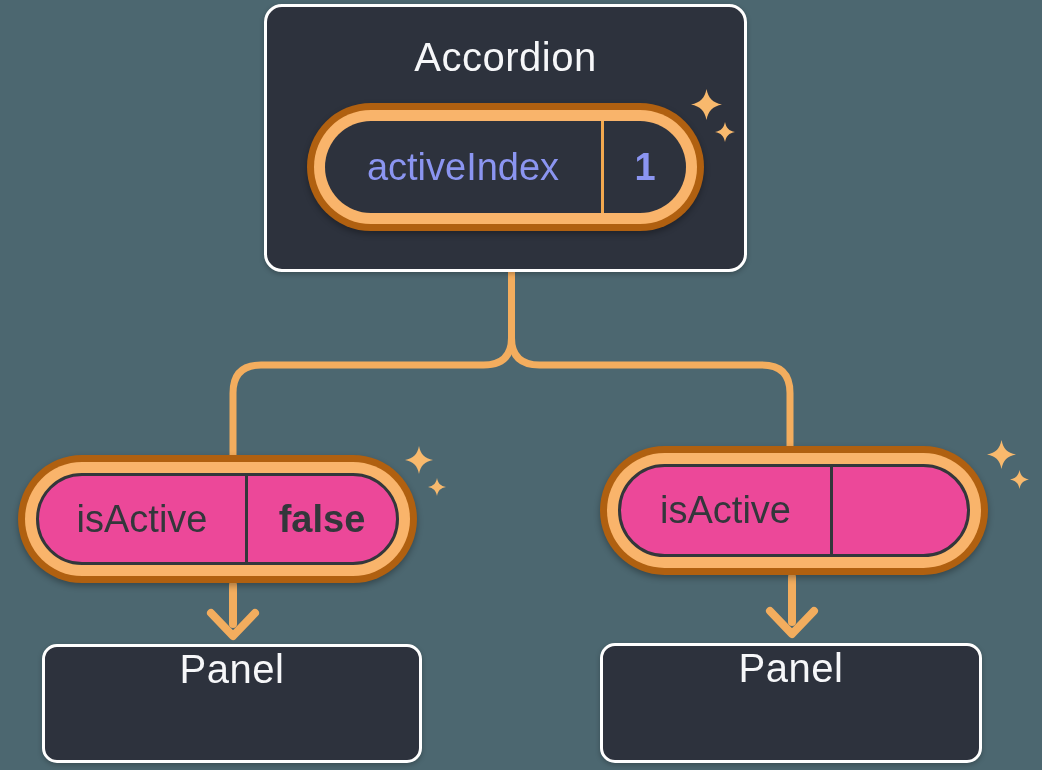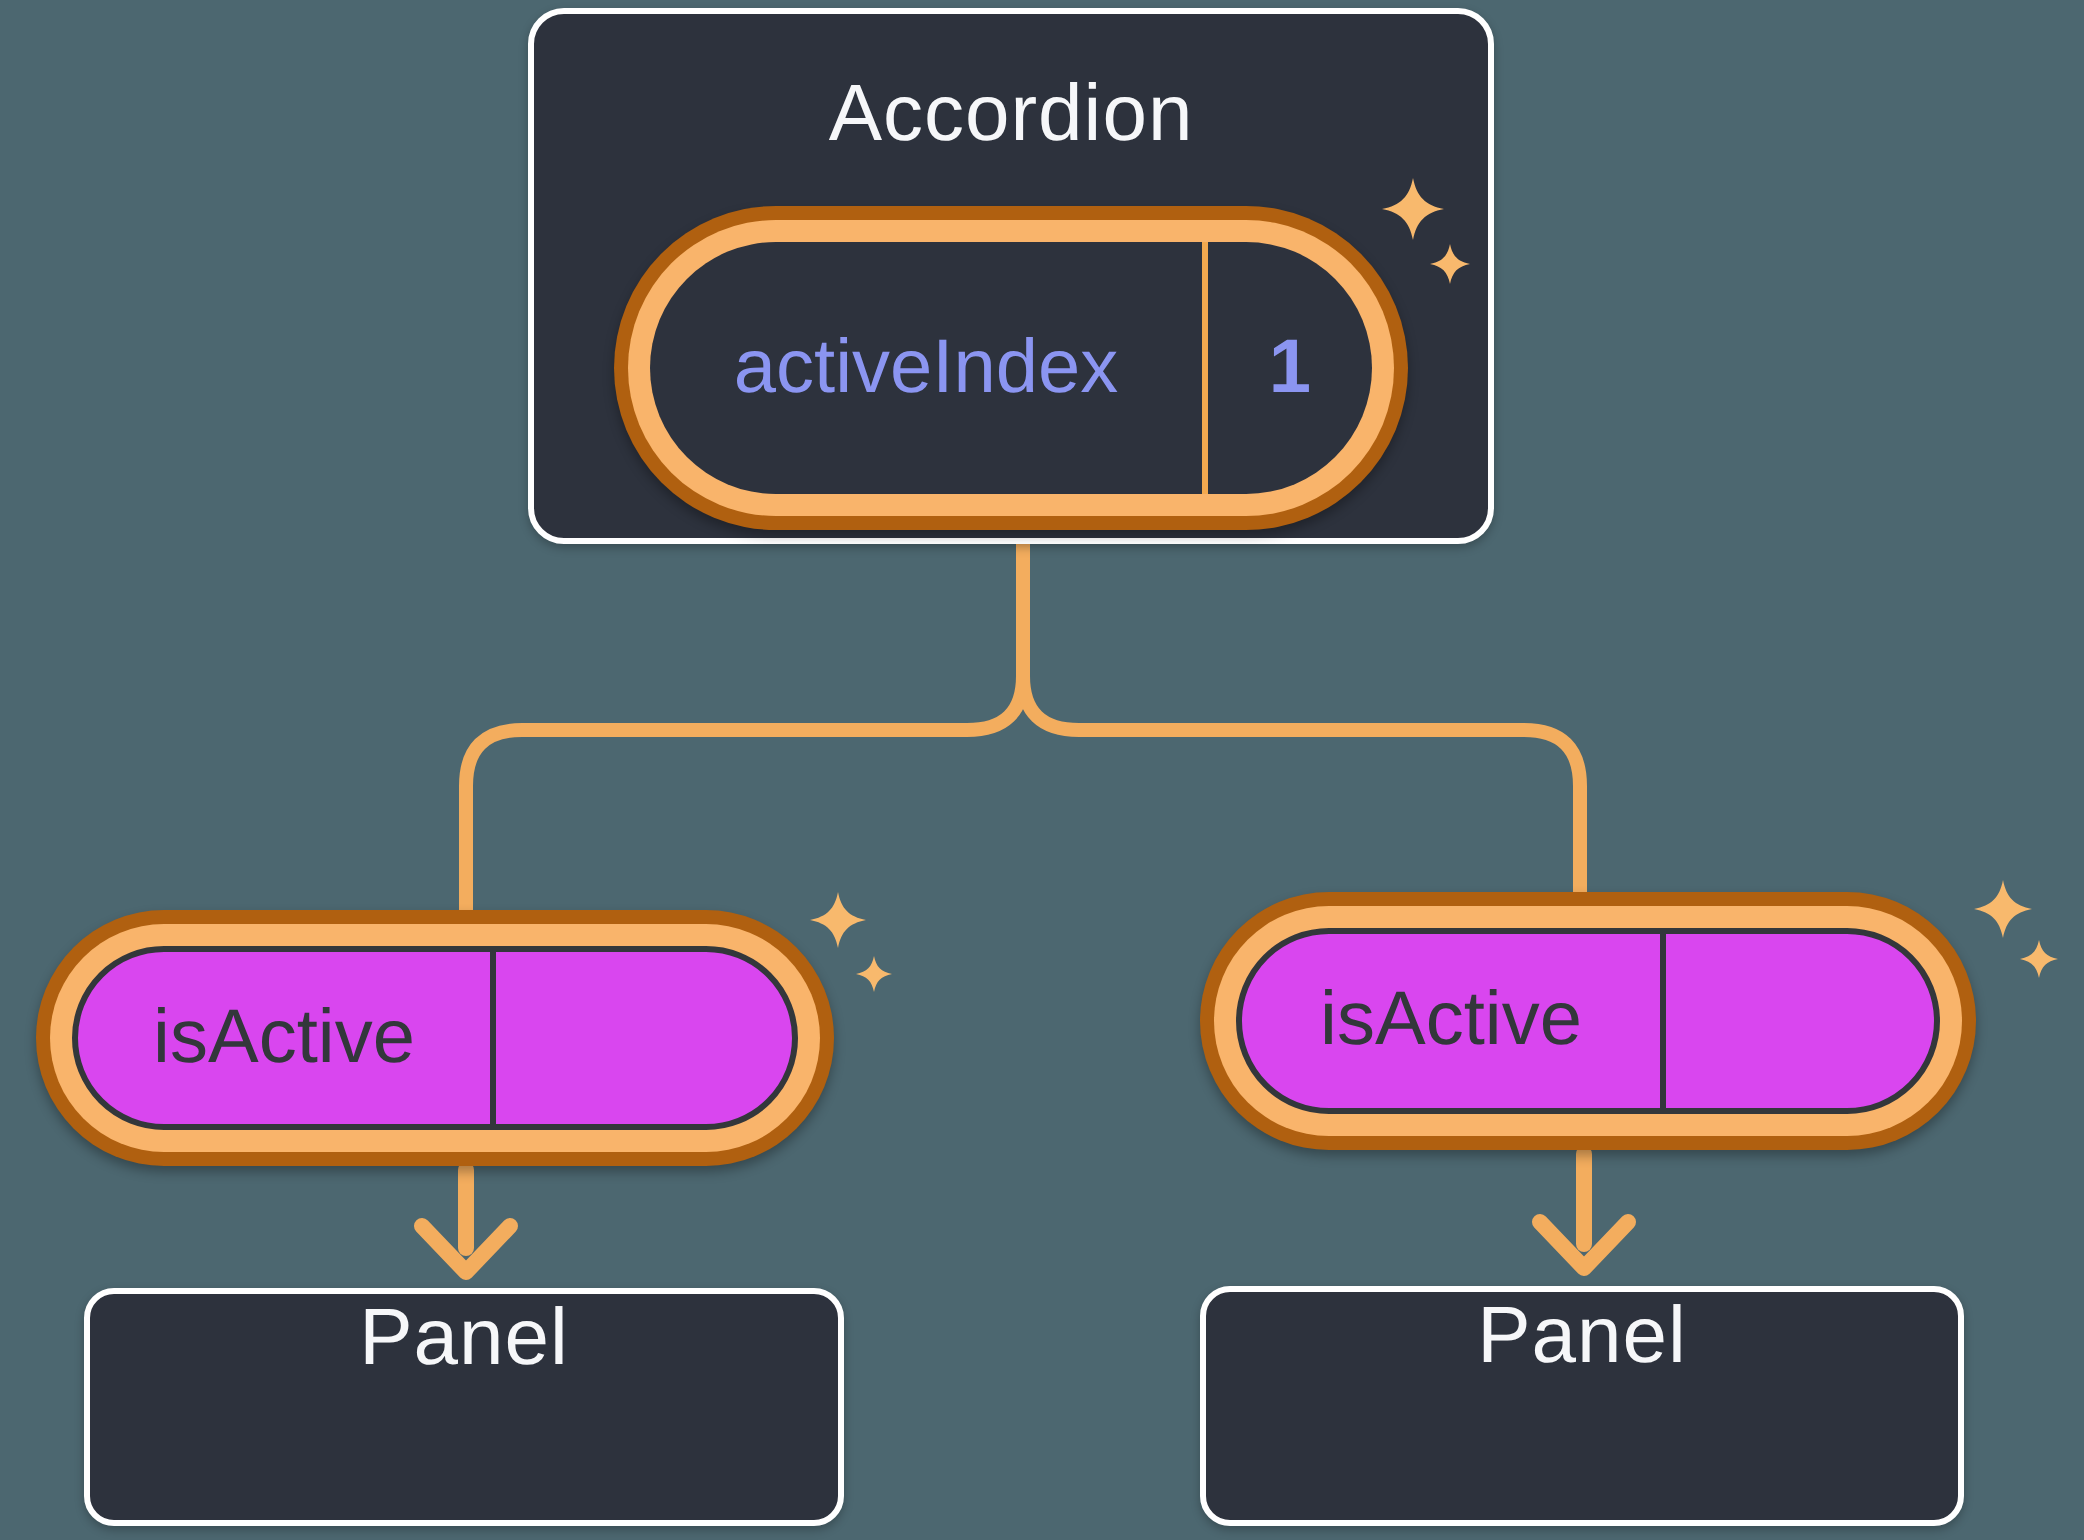--- a/index.html
+++ b/index.html
@@ -48,21 +48,21 @@
   }
   .pill-core{
     border-radius:999px;
     width:100%;height:100%;
     box-sizing:border-box;
     display:flex;
     align-items:stretch;
     overflow:hidden;
   }
   .pill-core.dark{ background:#2d323d; }
-  .pill-core.purple{ background:#d946ef; border:3px solid #33373b; }
+  .pill-core.purple{ background:#ec4899; border:3px solid #33373b; }
   .pill-cell{
     display:flex;align-items:center;justify-content:center;
     font-size:38px;
   }
   .pill-label{ color:#33373b; font-weight:400; }
   .pill-value{ color:#33373b; font-weight:700; flex:1; }
   .pill-core.dark .pill-label{ color:#8b95f1; }
   .pill-core.dark .pill-value{ color:#8b95f1; }
   .divider{ width:3px; }
   .divider.orange{ background:#f3a94f; }
@@ -87,21 +87,21 @@
       <path d="M211 613 L233 636 L255 613"></path>
       <path d="M792 577 V622"></path>
       <path d="M770 611 L792 634 L814 611"></path>
     </g>
   </svg>
 
   <div class="node-box layer" style="left:264px; top:4px; width:483px; height:268px;">
     <div class="node-title" style="margin-top:28px;">Accordion</div>
   </div>
 
-  <div class="pill-outer layer" style="left:307px; top:103px; width:397px; height:162px;">
+  <div class="pill-outer layer" style="left:307px; top:103px; width:397px; height:128px;">
     <div class="pill-mid">
       <div class="pill-core dark">
         <div class="pill-cell pill-label" style="width:276px;">activeIndex</div>
         <div class="divider orange"></div>
         <div class="pill-cell pill-value">1</div>
       </div>
     </div>
   </div>
 
   <div class="sparkle" style="left:691px; top:89px;">
@@ -113,20 +113,21 @@
     <svg width="20" height="20" viewBox="0 0 24 24">
         <path fill="#f8b96d" d="M12 0C13.4 7.2 16.8 10.6 24 12C16.8 13.4 13.4 16.8 12 24C10.6 16.8 7.2 13.4 0 12C7.2 10.6 10.6 7.2 12 0Z"></path>
       </svg>
   </div>
 
   <div class="pill-outer layer" style="left:18px; top:455px; width:399px; height:128px;">
     <div class="pill-mid">
       <div class="pill-core purple">
         <div class="pill-cell pill-label" style="width:206px;">isActive</div>
         <div class="divider dark"></div>
+        <div class="pill-cell pill-value">false</div>
       </div>
     </div>
   </div>
 
   <div class="sparkle" style="left:405px; top:446px;">
     <svg width="28" height="28" viewBox="0 0 24 24">
         <path fill="#f8b96d" d="M12 0C13.4 7.2 16.8 10.6 24 12C16.8 13.4 13.4 16.8 12 24C10.6 16.8 7.2 13.4 0 12C7.2 10.6 10.6 7.2 12 0Z"></path>
       </svg>
   </div>
   <div class="sparkle" style="left:428px; top:478px;">

